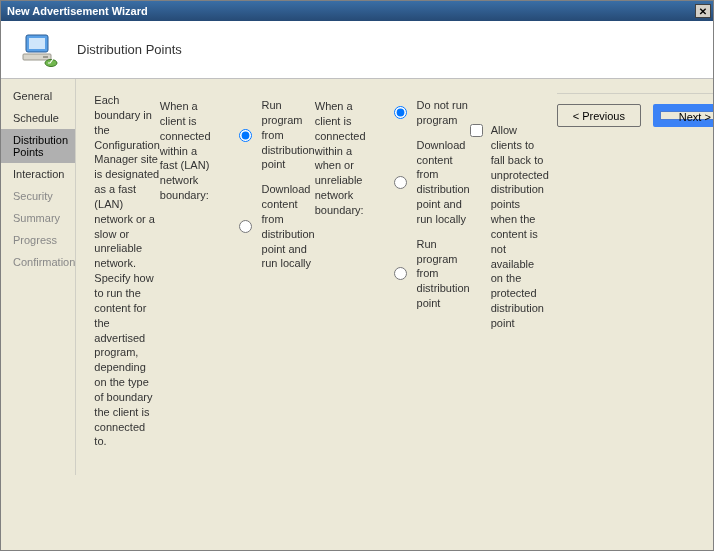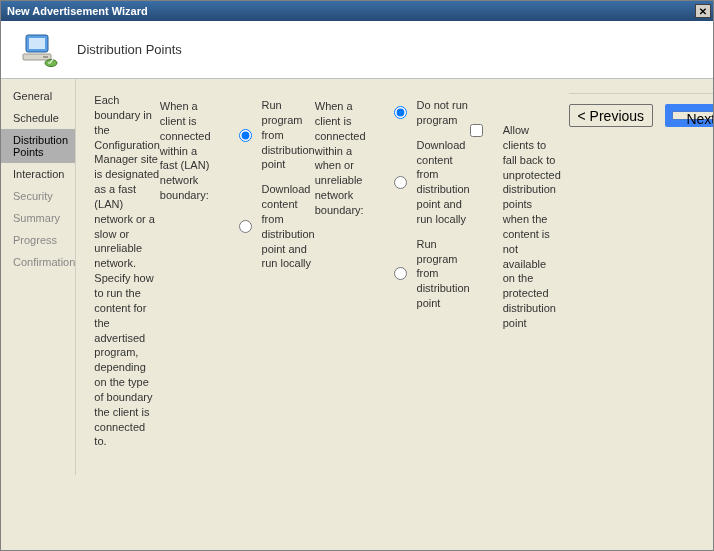--- a/index.html
+++ b/index.html
@@ -76,37 +76,37 @@
 .content .intro { margin-bottom: 18px; }
 .content hr {
   border: none;
   border-top: 1px solid #b5b5b5;
   margin-bottom: 14px;
 }
 .section-label { margin: 6px 0 10px 0; }
 .radio-group { margin-left: 28px; margin-bottom: 14px; }
 .radio-row { display: flex; align-items: center; gap: 10px; padding: 5px 0; }
 .radio-row input[type=radio] { margin: 0; }
-.checkbox-row { display: flex; align-items: flex-start; gap: 20px; margin-top: 30px; padding-right: 8px; }
+.checkbox-row { display: flex; align-items: flex-start; gap: 8px; margin-top: 30px; padding-right: 8px; }
 .checkbox-row input { margin-top: 1px; }
 .spacer { flex: 1; }
 .buttons {
   display: flex;
   justify-content: flex-end;
   gap: 12px;
   padding: 10px 4px 0 0;
   border-top: 1px solid #d0cfc5;
 }
 button.winbtn {
   min-width: 84px;
   height: 23px;
   background: #ece9d8;
   border: 1px solid #707070;
   font-family: inherit;
-  font-size: 14px;
+  font-size: 11px;
   border-radius: 2px;
   cursor: default;
 }
 button.winbtn.default { border: 7px solid #3b82f6; box-shadow: 0 0 0 1px #4a7bd0 inset; }
 button.winbtn:disabled { color: #9a9a9a; }
 </style>
 </head>
 <body>
 
 <div class="titlebar">

